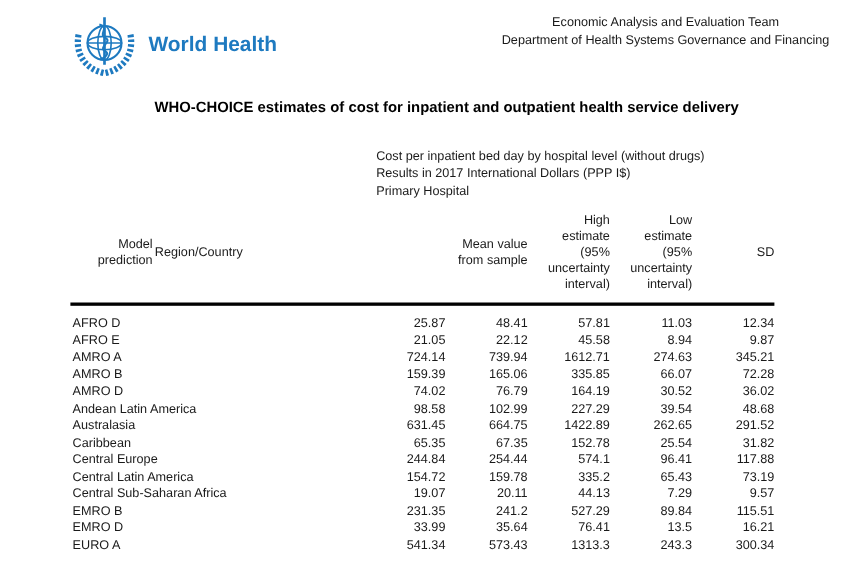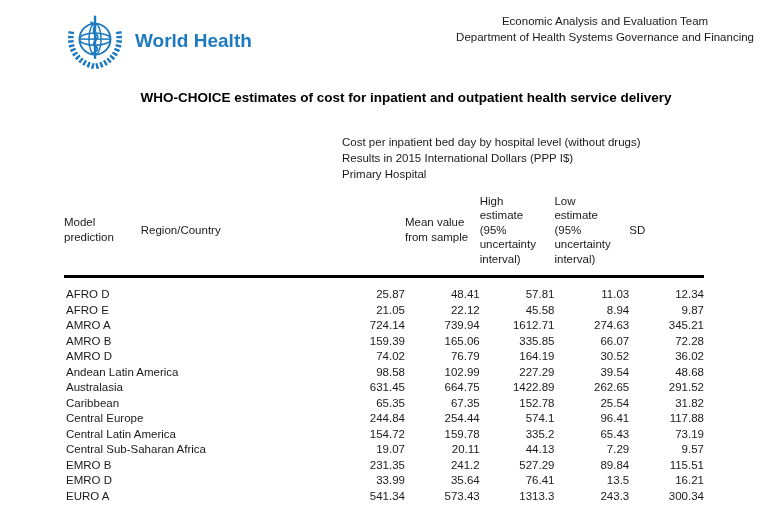--- a/index.html
+++ b/index.html
@@ -81,21 +81,21 @@
     line-height: 14.6px;
     color: #1a1a1a;
   }
   .hcell.region {
     width: 265px;
     padding-left: 2px;
     text-align: left;
   }
   .hcell.num {
     width: 75px;
-    text-align: left;
+    text-align: right;
   }
   .tbody { margin-top: 9px; }
   .trow {
     display: flex;
     height: 15.5px;
     line-height: 15.5px;
     font-size: 11.5px;
     color: #1a1a1a;
     white-space: nowrap;
   }
@@ -136,21 +136,21 @@
 
   <div class="team-block">
     <div>Economic Analysis and Evaluation Team</div>
     <div>Department of Health Systems Governance and Financing</div>
   </div>
 
   <div class="doc-title">WHO-CHOICE estimates of cost for inpatient and outpatient health service delivery</div>
 
   <div class="subtitle-block">
     <div>Cost per inpatient bed day by hospital level (without drugs)</div>
-    <div>Results in 2015 International Dollars (PPP I$)</div>
+    <div>Results in 2017 International Dollars (PPP I$)</div>
     <div>Primary Hospital</div>
   </div>
 
   <div class="who-table">
     <div class="thead" id="thead">
         <div class="hcell num">
           <div>Model</div>
           <div>prediction</div>
         </div>
         <div class="hcell region">

